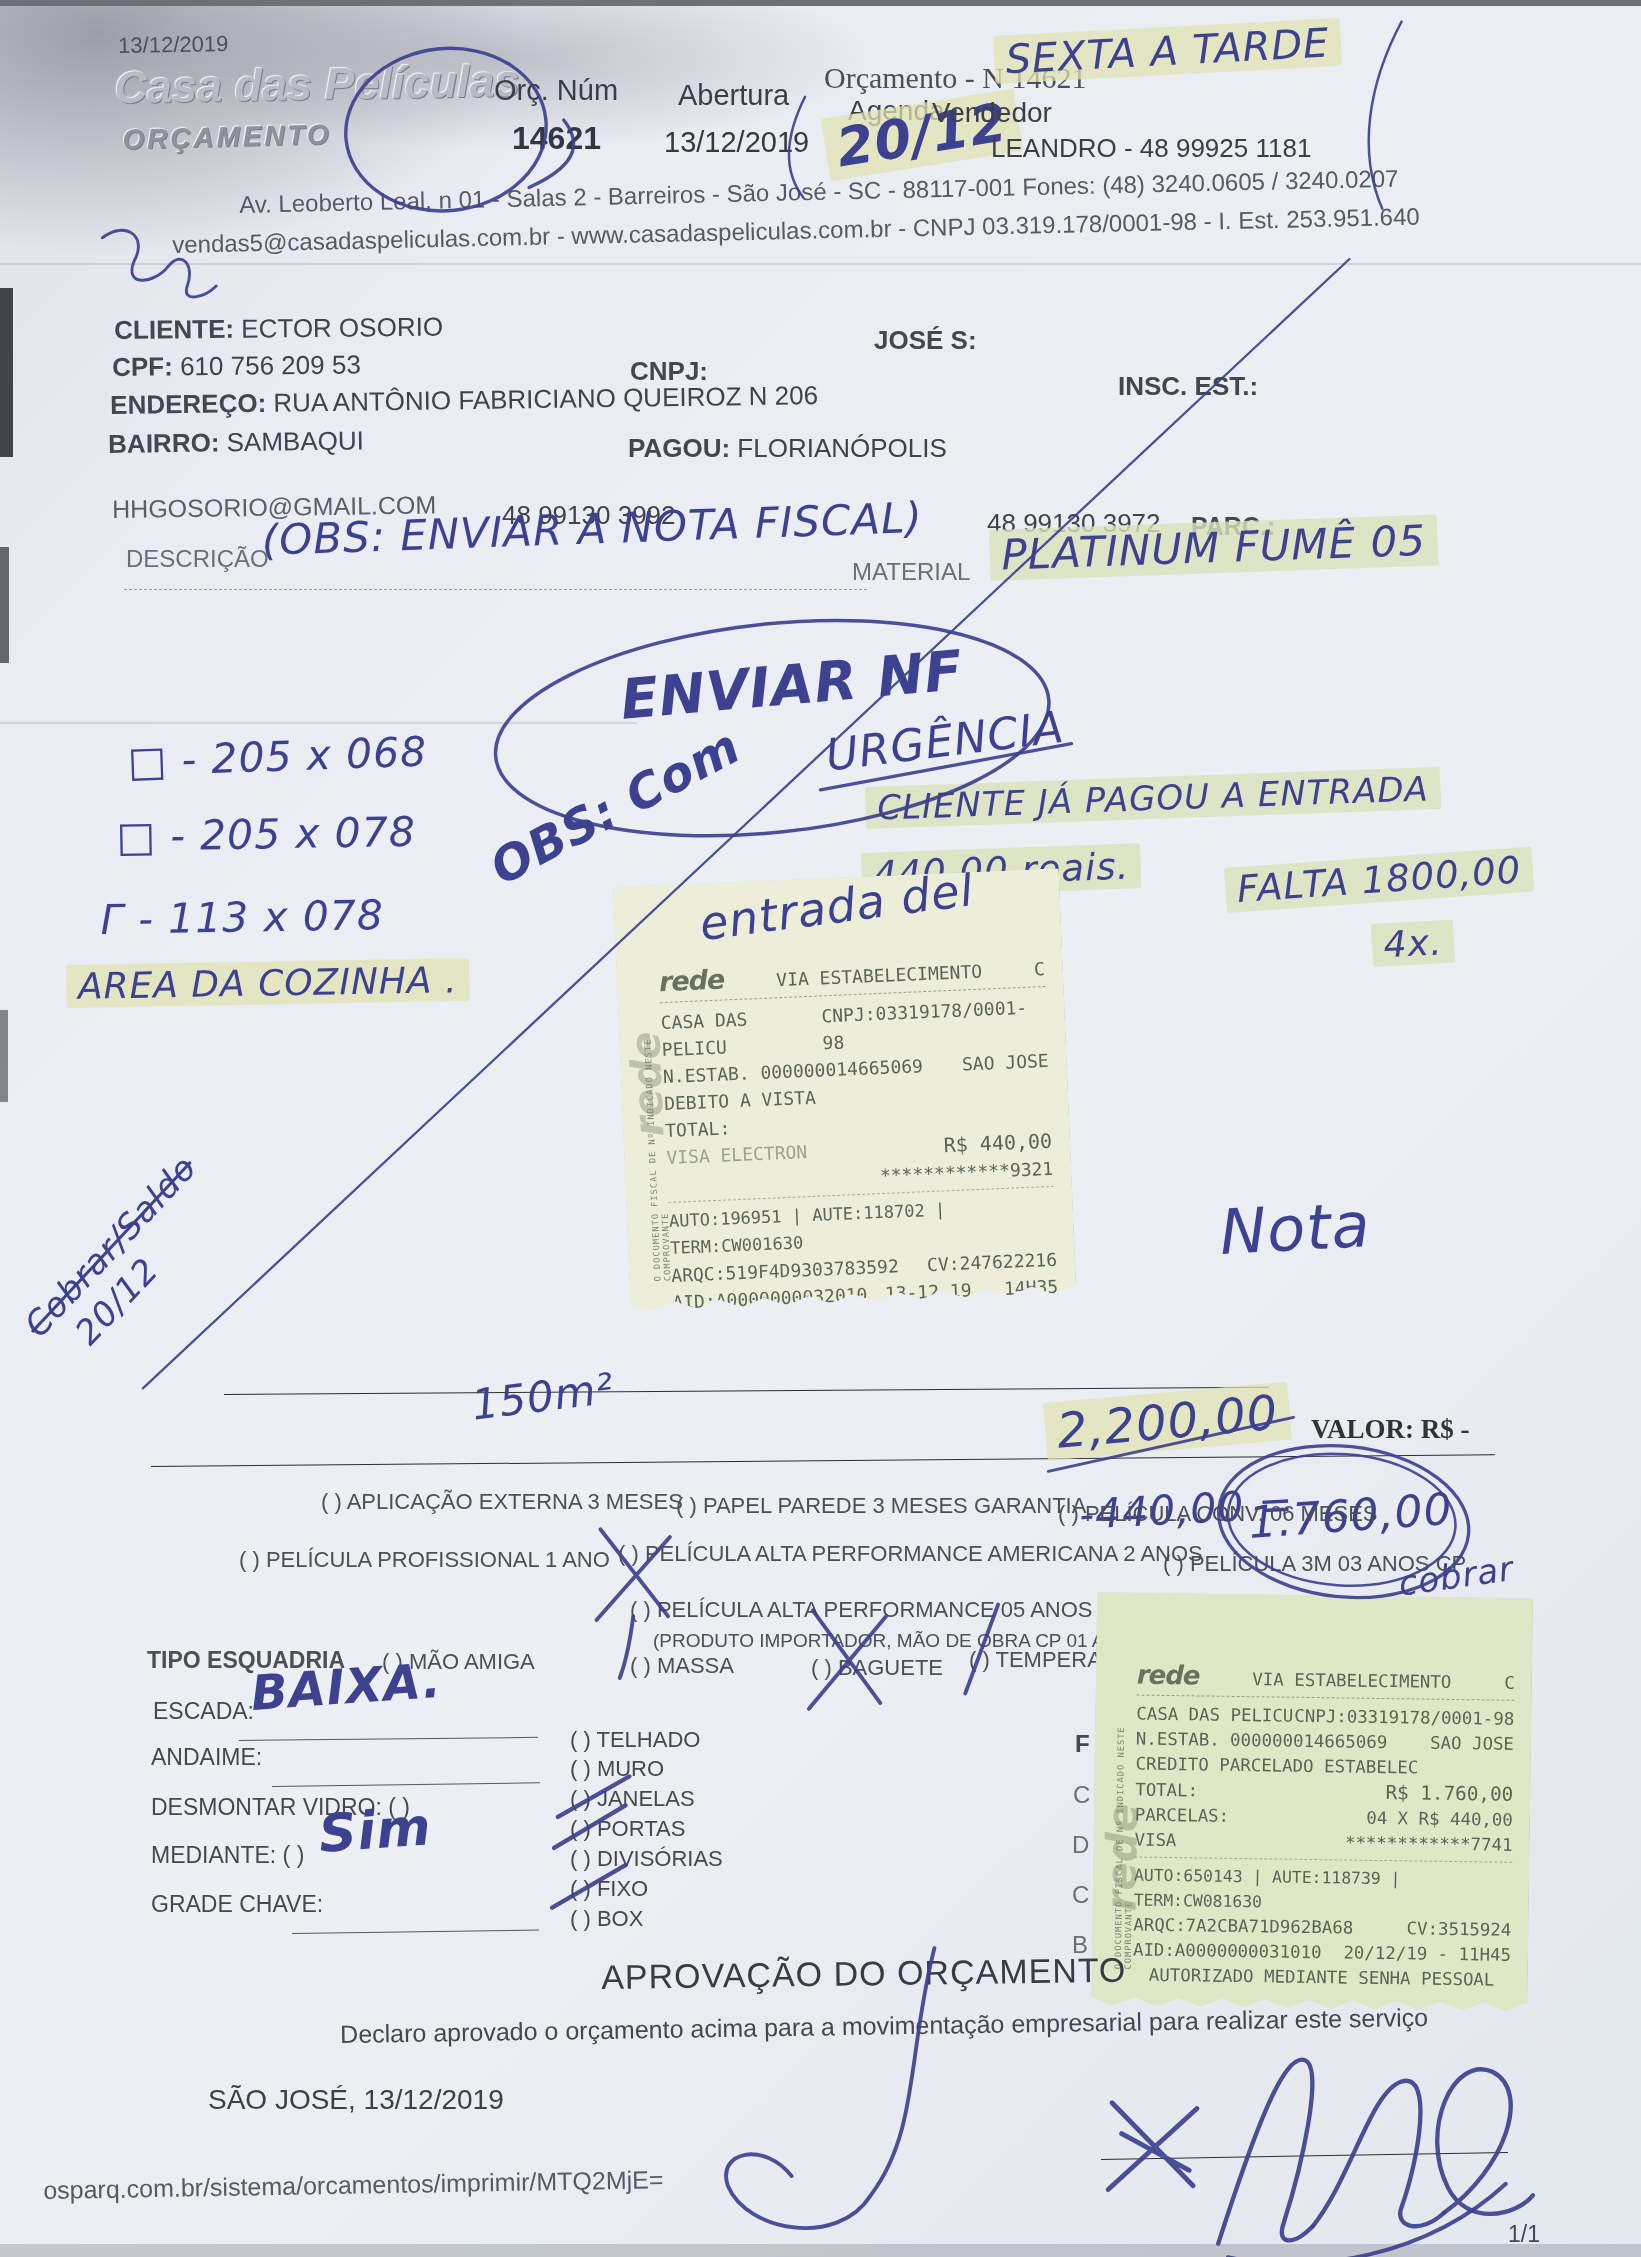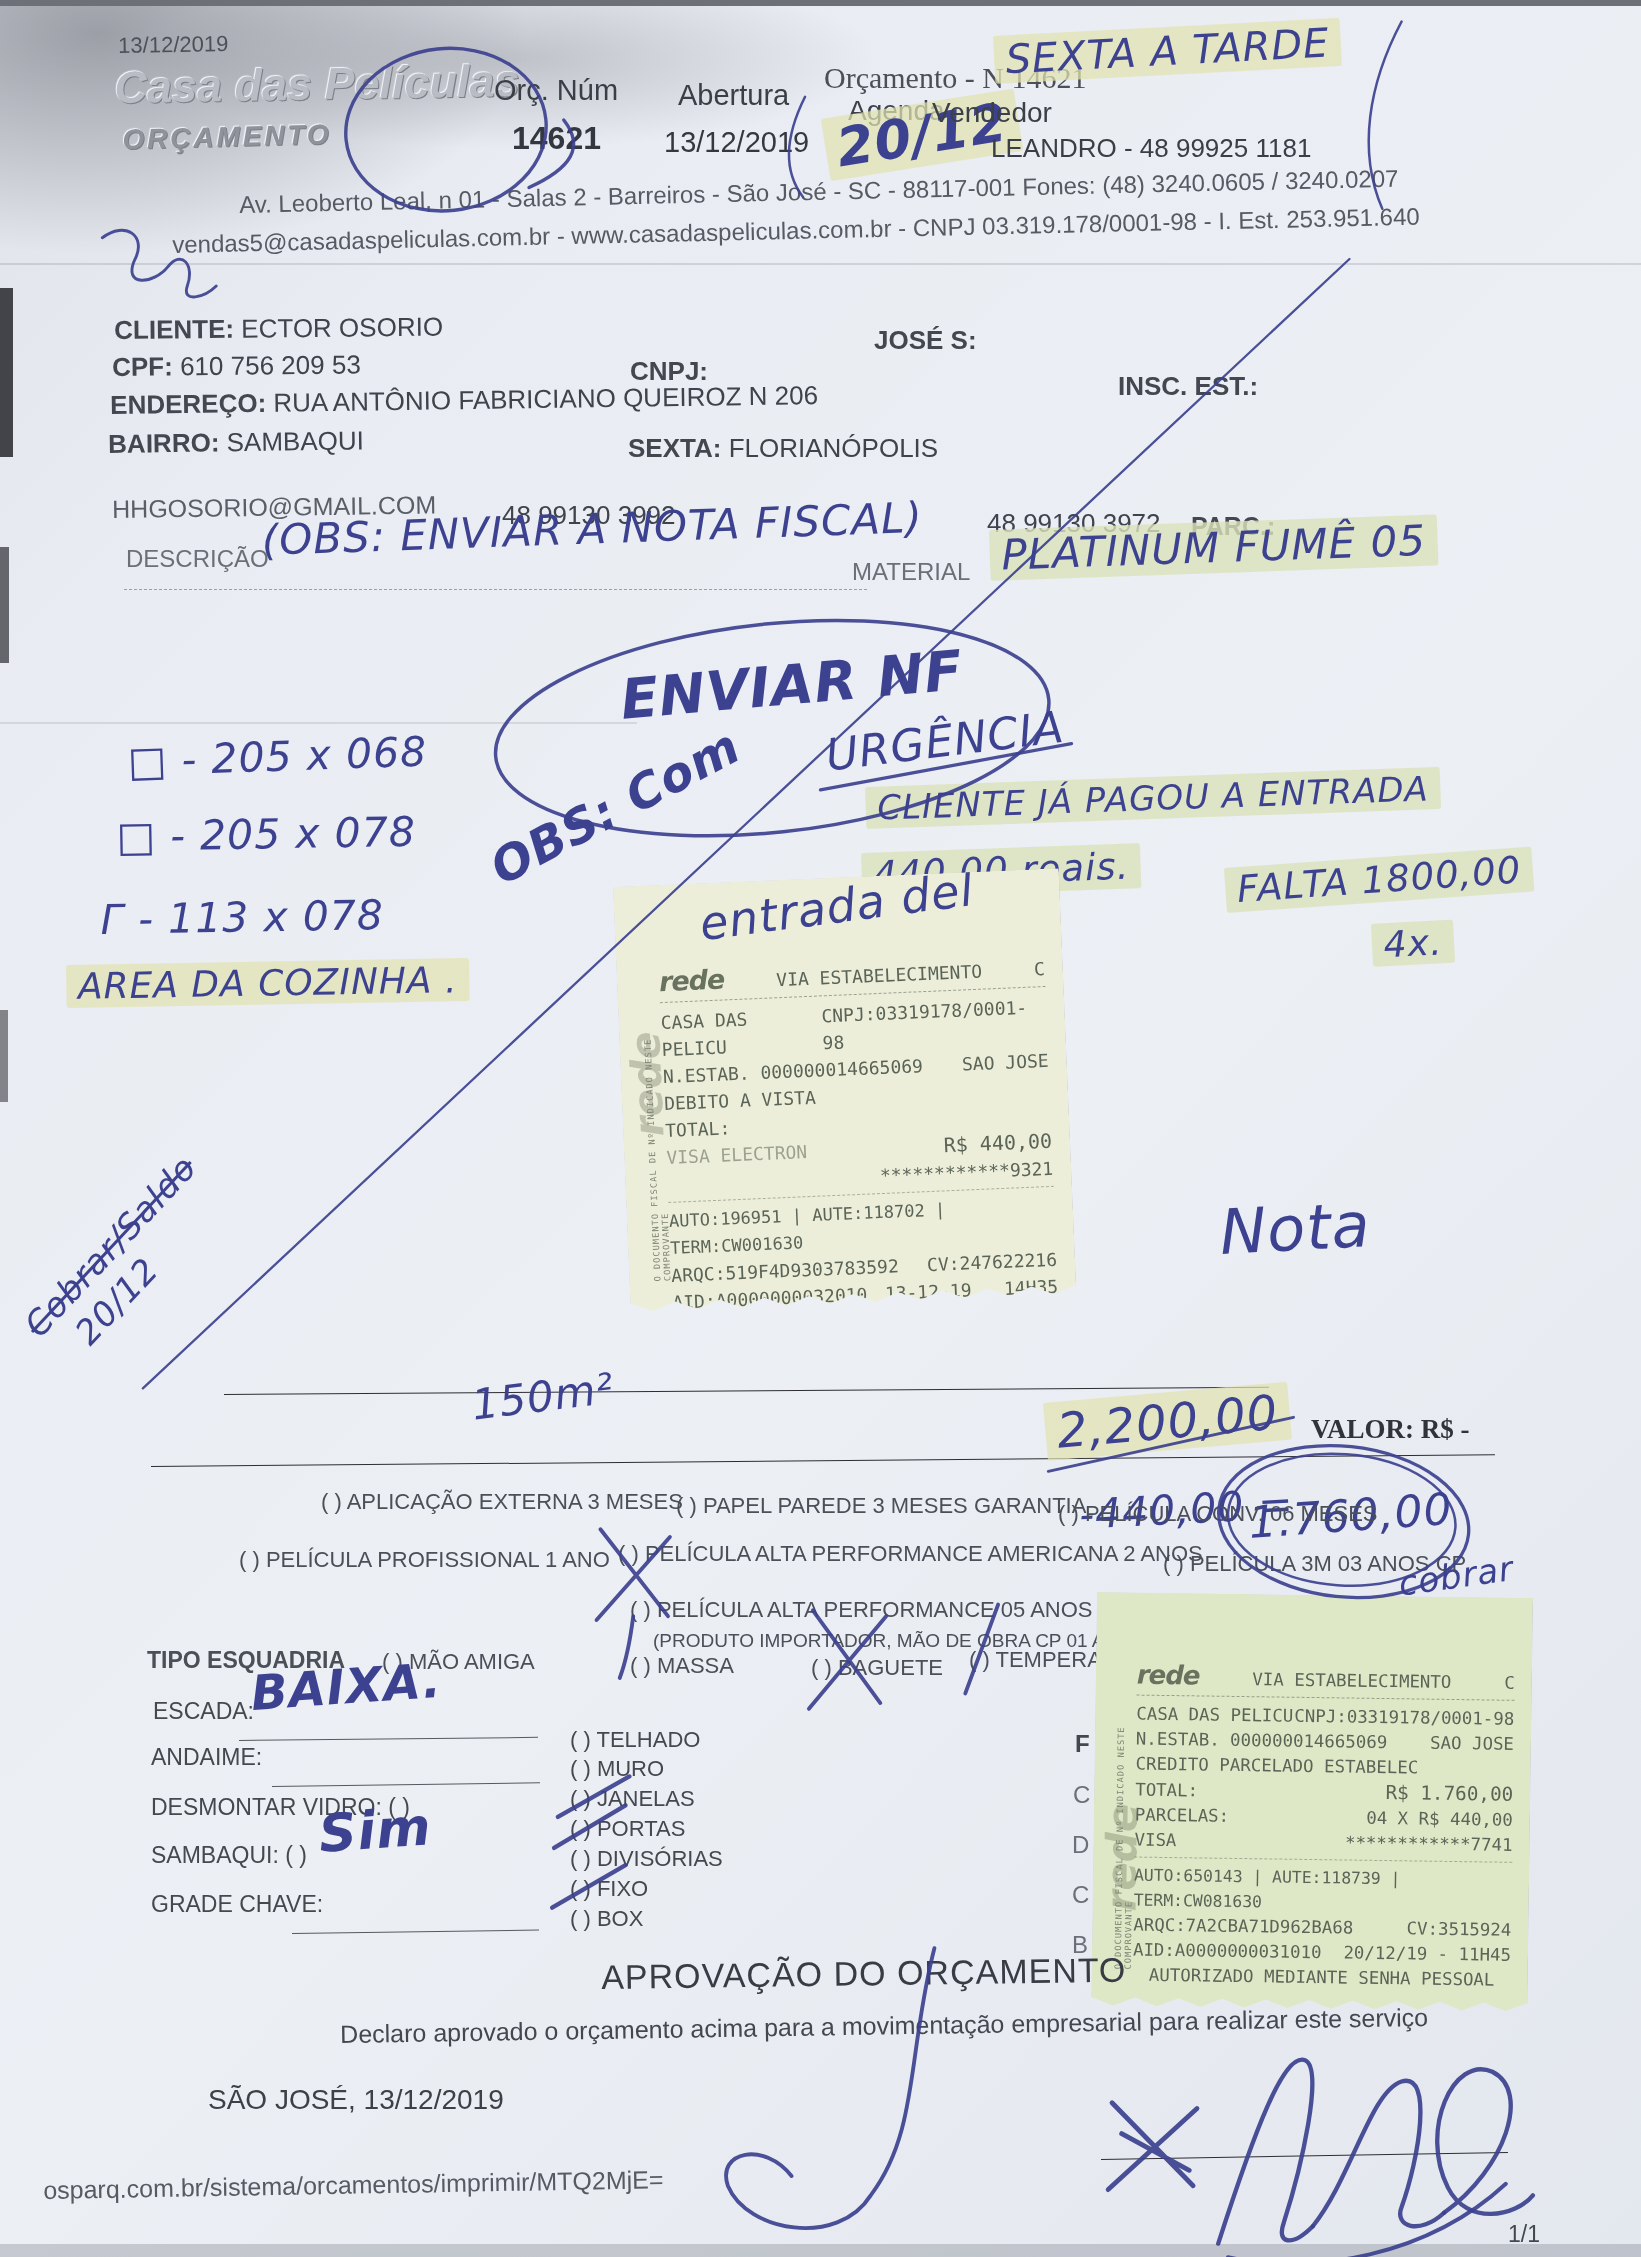--- a/index.html
+++ b/index.html
@@ -62,21 +62,21 @@
   <div class="abs" style="left:239px;top:185px;font-size:24px;color:#565a63;transform:rotate(-1.3deg);">Av. Leoberto Leal, n 01 - Salas 2 - Barreiros - São José - SC - 88117-001 Fones: (48) 3240.0605 / 3240.0207</div>
   <div class="abs" style="left:172px;top:225px;font-size:24px;color:#565a63;transform:rotate(-1.3deg);">vendas5@casadaspeliculas.com.br - www.casadaspeliculas.com.br - CNPJ 03.319.178/0001-98 - I. Est. 253.951.640</div>
 
   <div class="abs" style="left:114px;top:309px;font-size:26px;transform:rotate(-0.6deg);"><span class="lbl">CLIENTE:</span> <span class="val">ECTOR OSORIO</span></div>
   <div class="abs lbl" style="left:874px;top:319px;font-size:26px;">JOSÉ S:</div>
   <div class="abs" style="left:112px;top:346px;font-size:26px;transform:rotate(-0.6deg);"><span class="lbl">CPF:</span> <span class="val">610 756 209 53</span></div>
   <div class="abs lbl" style="left:630px;top:350px;font-size:26px;">CNPJ:</div>
   <div class="abs lbl" style="left:1118px;top:365px;font-size:26px;">INSC. EST.:</div>
   <div class="abs" style="left:110px;top:384px;font-size:26px;transform:rotate(-0.8deg);"><span class="lbl">ENDEREÇO:</span> <span class="val">RUA ANTÔNIO FABRICIANO QUEIROZ N 206</span></div>
   <div class="abs" style="left:108px;top:423px;font-size:26px;transform:rotate(-0.8deg);"><span class="lbl">BAIRRO:</span> <span class="val">SAMBAQUI</span></div>
-  <div class="abs" style="left:628px;top:427px;font-size:26px;"><span class="lbl">SEXTA:</span> <span class="val">FLORIANÓPOLIS</span></div>
+  <div class="abs" style="left:628px;top:427px;font-size:26px;"><span class="lbl">PAGOU:</span> <span class="val">FLORIANÓPOLIS</span></div>
   <div class="abs val" style="left:112px;top:489px;font-size:25px;color:#5a5e66;transform:rotate(-0.8deg);">HHGOSORIO@GMAIL.COM</div>
   <div class="abs val" style="left:502px;top:494px;font-size:26px;">48 99130 3992</div>
   <div class="abs val" style="left:987px;top:502px;font-size:26px;">48 99130 3972</div>
   <div class="abs lbl" style="left:1191px;top:506px;font-size:25px;">PARC.:</div>
 
   <div class="abs lbl-l" style="left:126px;top:539px;font-size:24px;">DESCRIÇÃO</div>
   <div class="abs" style="left:124px;top:583px;width:743px;border-top:1px dashed #9aa0a8;"></div>
   <div class="abs hw" style="left:261px;top:510px;font-size:42px;transform:rotate(-2deg);">(OBS: ENVIAR A NOTA FISCAL)</div>
   <div class="abs lbl-l" style="left:852px;top:552px;font-size:24px;">MATERIAL</div>
   <div class="abs hw" style="left:989px;top:525px;font-size:42px;transform:rotate(-2deg);"><span class="hl2">PLATINUM FUMÊ  05</span></div>
@@ -160,21 +160,21 @@
   <div class="abs lbl-l" style="left:630px;top:1647px;font-size:22px;color:#4b4f58;">(  ) MASSA</div>
   <div class="abs lbl-l" style="left:811px;top:1649px;font-size:22px;color:#4b4f58;">(  ) BAGUETE</div>
   <div class="abs lbl-l" style="left:969px;top:1641px;font-size:22px;color:#4b4f58;">(  ) TEMPERA</div>
 
   <div class="abs lbl-l" style="left:153px;top:1692px;font-size:23px;color:#45494f;">ESCADA:</div>
   <div class="abs hw" style="left:249px;top:1659px;font-size:48px;font-weight:700;transform:rotate(-4deg);">BAIXA.</div>
   <div class="uline" style="left:239px;top:1734px;width:299px;transform:rotate(-0.6deg);"></div>
   <div class="abs lbl-l" style="left:151px;top:1738px;font-size:23px;color:#45494f;">ANDAIME:</div>
   <div class="uline" style="left:272px;top:1780px;width:268px;transform:rotate(-0.8deg);"></div>
   <div class="abs lbl-l" style="left:151px;top:1788px;font-size:23px;color:#45494f;">DESMONTAR VIDRO:   (  )</div>
-  <div class="abs lbl-l" style="left:151px;top:1836px;font-size:23px;color:#45494f;">SAMBAQUI:   (  )</div>
+  <div class="abs lbl-l" style="left:151px;top:1836px;font-size:23px;color:#45494f;">MEDIANTE:   (  )</div>
   <div class="abs hw" style="left:317px;top:1798px;font-size:52px;font-weight:700;transform:rotate(-4deg);">Sim</div>
   <div class="abs lbl-l" style="left:151px;top:1885px;font-size:23px;color:#45494f;">GRADE CHAVE:</div>
   <div class="uline" style="left:292px;top:1927px;width:247px;transform:rotate(-0.8deg);"></div>
 
   <div class="abs lbl-l" style="left:570px;top:1721px;font-size:22px;color:#45494f;">(  ) TELHADO</div>
   <div class="abs lbl-l" style="left:570px;top:1750px;font-size:22px;color:#45494f;">(  ) MURO</div>
   <div class="abs lbl-l" style="left:570px;top:1780px;font-size:22px;color:#45494f;">(  ) JANELAS</div>
   <div class="abs lbl-l" style="left:570px;top:1810px;font-size:22px;color:#45494f;">(  ) PORTAS</div>
   <div class="abs lbl-l" style="left:570px;top:1840px;font-size:22px;color:#45494f;">(  ) DIVISÓRIAS</div>
   <div class="abs lbl-l" style="left:570px;top:1870px;font-size:22px;color:#45494f;">(  ) FIXO</div>

